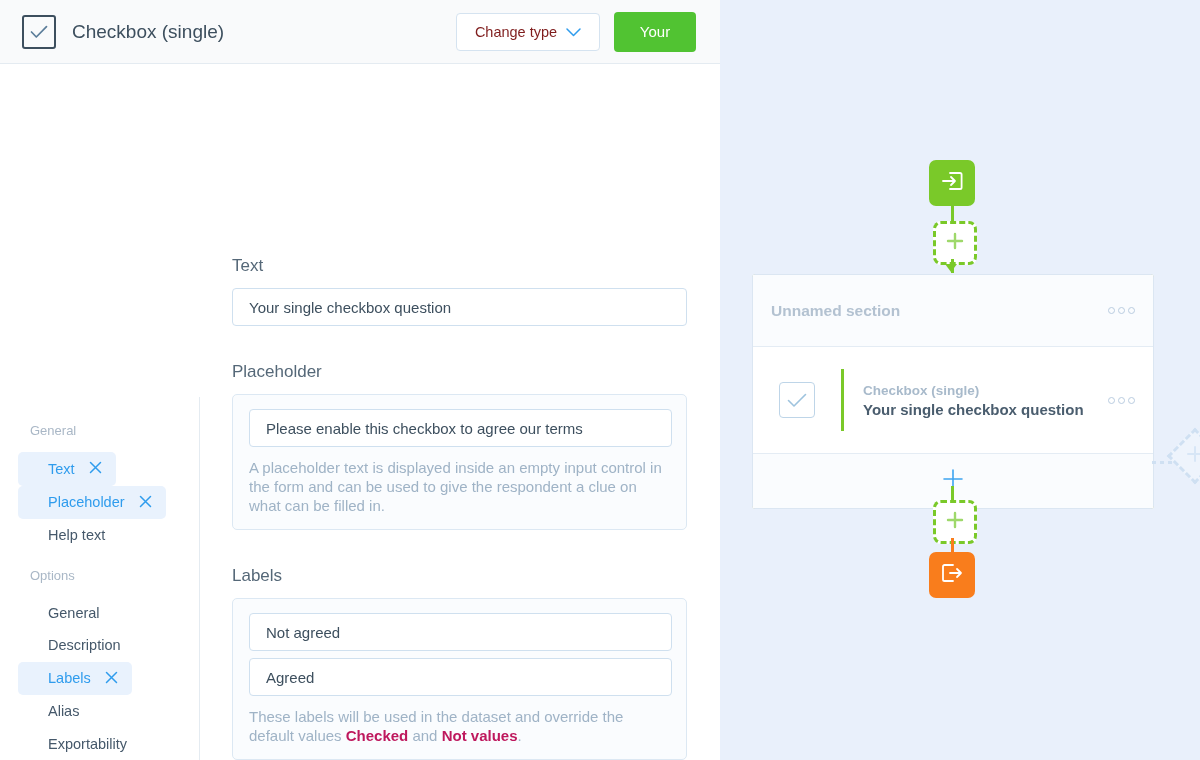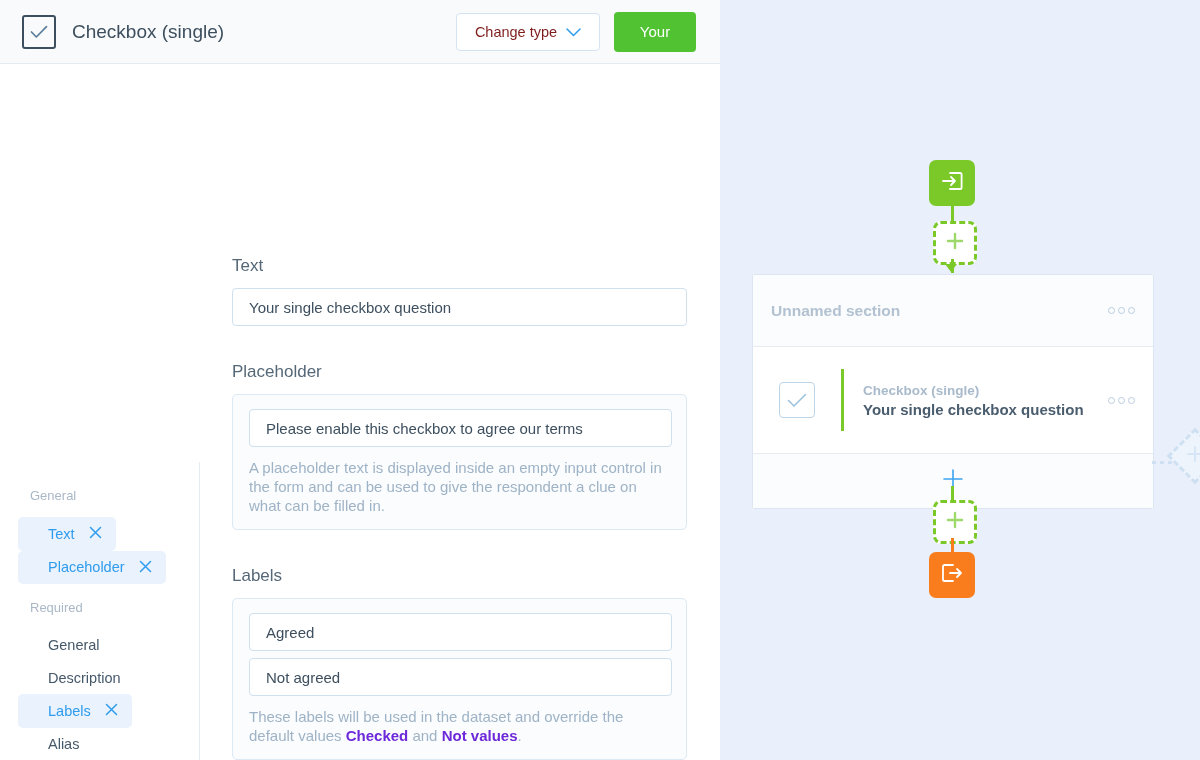--- a/index.html
+++ b/index.html
@@ -72,21 +72,21 @@
     padding:0 16px;outline:none;display:flex;align-items:center;
   }
   .panel{
     width:455px;box-sizing:border-box;background:#fafcfe;
     border:1px solid #dce8f3;border-radius:5px;padding:14px 16px 14px 16px;
   }
   .panel .input{width:423px;}
   .hint{
     font-size:15px;color:#9fb3c6;line-height:19px;margin-top:11px;
   }
-  .hint b{color:#6d28d9;font-weight:bold;}
+  .hint b{color:#be185d;font-weight:bold;}
   .panel .input + .input{margin-top:7px;}
 
   
   .canvas{
     width:480px;height:760px;background:#e9f0fb;position:relative;overflow:hidden;
   }
   .node{
     position:absolute;width:46px;height:46px;border-radius:7px;
     display:flex;align-items:center;justify-content:center;cursor:pointer;
   }
@@ -193,22 +193,25 @@
           <div class="side-item active">
             <span class="lbl">Placeholder</span>
             <span class="x">
               <svg width="13" height="13" viewBox="0 0 13 13">
                   <path d="M1.5 1.5 L11.5 11.5 M11.5 1.5 L1.5 11.5" stroke="#2f9ced" stroke-width="1.5" stroke-linecap="round"></path>
                 </svg>
             </span>
           </div>
         </div>
 
-
-        <div class="side-group">Required</div>
+        <div class="side-item plain">
+          <span class="lbl">Help text</span>
+        </div>
+
+        <div class="side-group">Options</div>
 
         <div class="side-item plain">
           <span class="lbl">General</span>
         </div>
         <div class="side-item plain">
           <span class="lbl">Description</span>
         </div>
 
         <div class="side-row">
           <div class="side-item active">
@@ -217,37 +220,40 @@
               <svg width="13" height="13" viewBox="0 0 13 13">
                   <path d="M1.5 1.5 L11.5 11.5 M11.5 1.5 L1.5 11.5" stroke="#2f9ced" stroke-width="1.5" stroke-linecap="round"></path>
                 </svg>
             </span>
           </div>
         </div>
 
         <div class="side-item plain">
           <span class="lbl">Alias</span>
         </div>
+        <div class="side-item plain">
+          <span class="lbl">Exportability</span>
+        </div>
       </div>
 
       <div class="main">
 
         <div class="field-label">Text</div>
         <div class="input">Your single checkbox question</div>
 
         <div class="field-label sp">Placeholder</div>
         <div class="panel">
           <div class="input">Please enable this checkbox to agree our terms</div>
           <div class="hint">A placeholder text is displayed inside an empty input control in the form and can be used to give the respondent a clue on what can be filled in.</div>
         </div>
 
         <div class="field-label sp">Labels</div>
         <div class="panel">
+          <div class="input">Not agreed</div>
           <div class="input">Agreed</div>
-          <div class="input">Not agreed</div>
           <div class="hint"><span>These labels will be used in the dataset and override the default values </span><b>Checked</b><span> and </span><b>Not values</b><span>.</span></div>
         </div>
 
       </div>
     </div>
   </div>
 
   <div class="canvas">
 
     <div class="node node-start">

